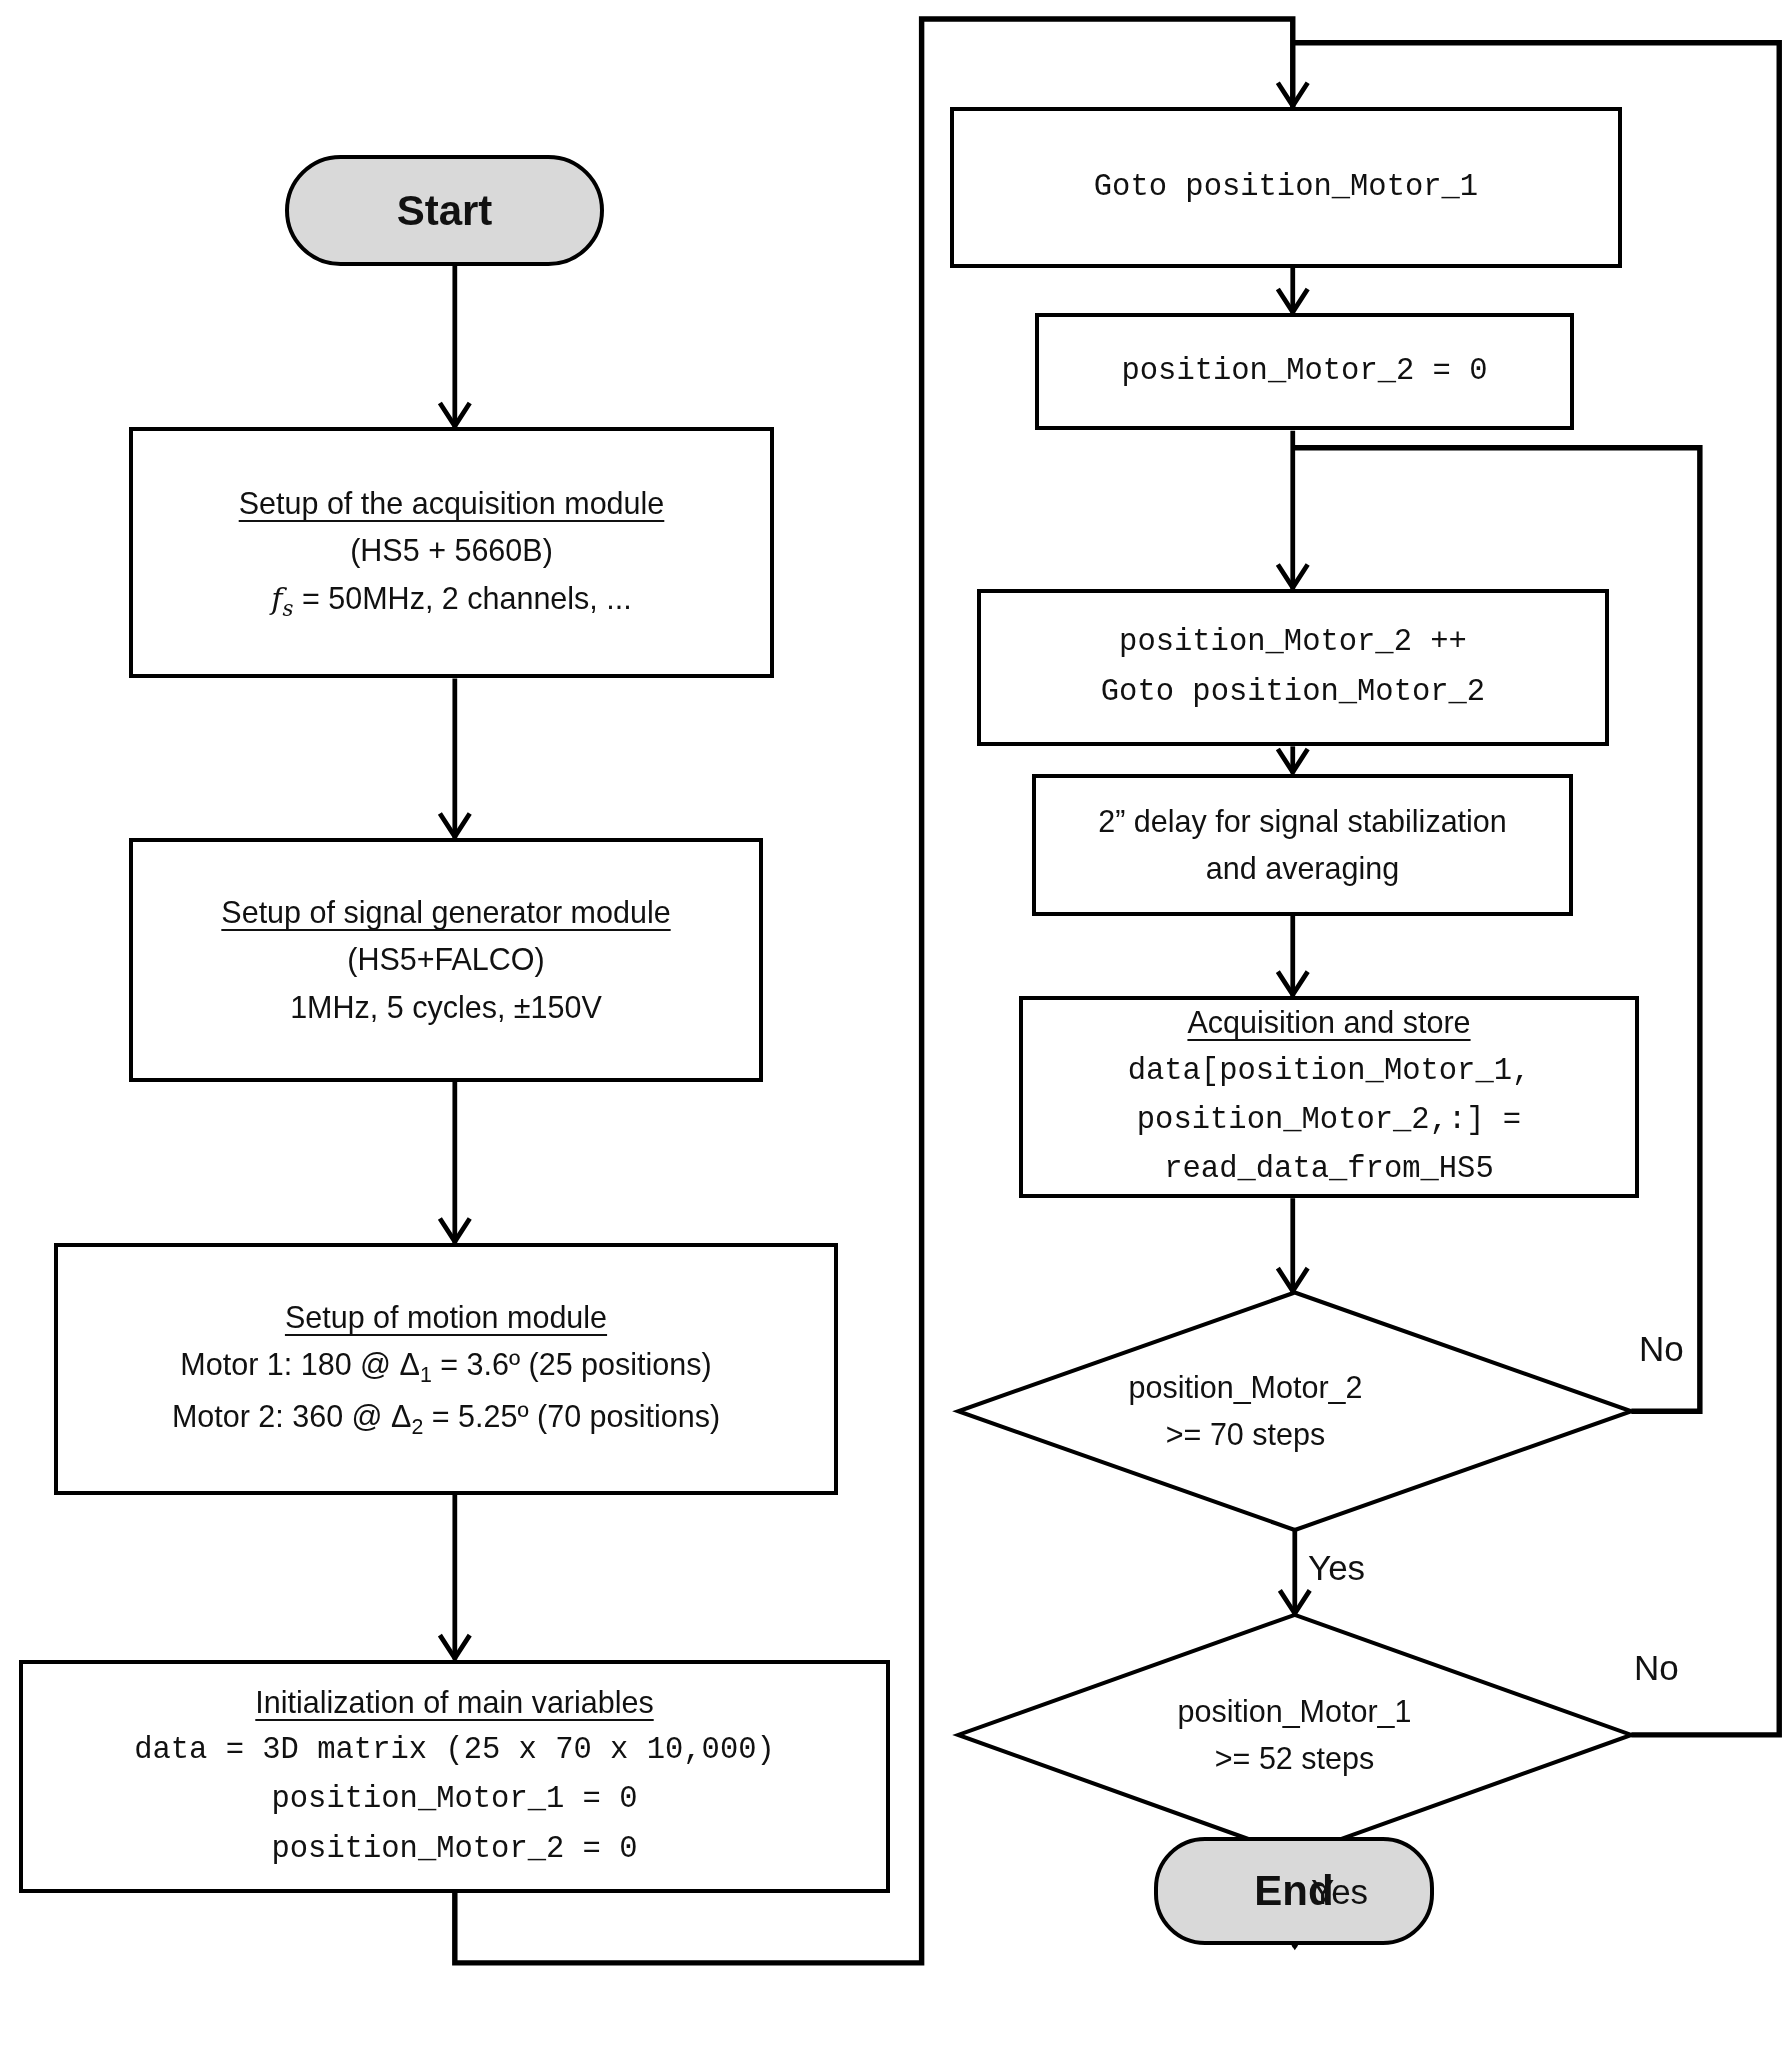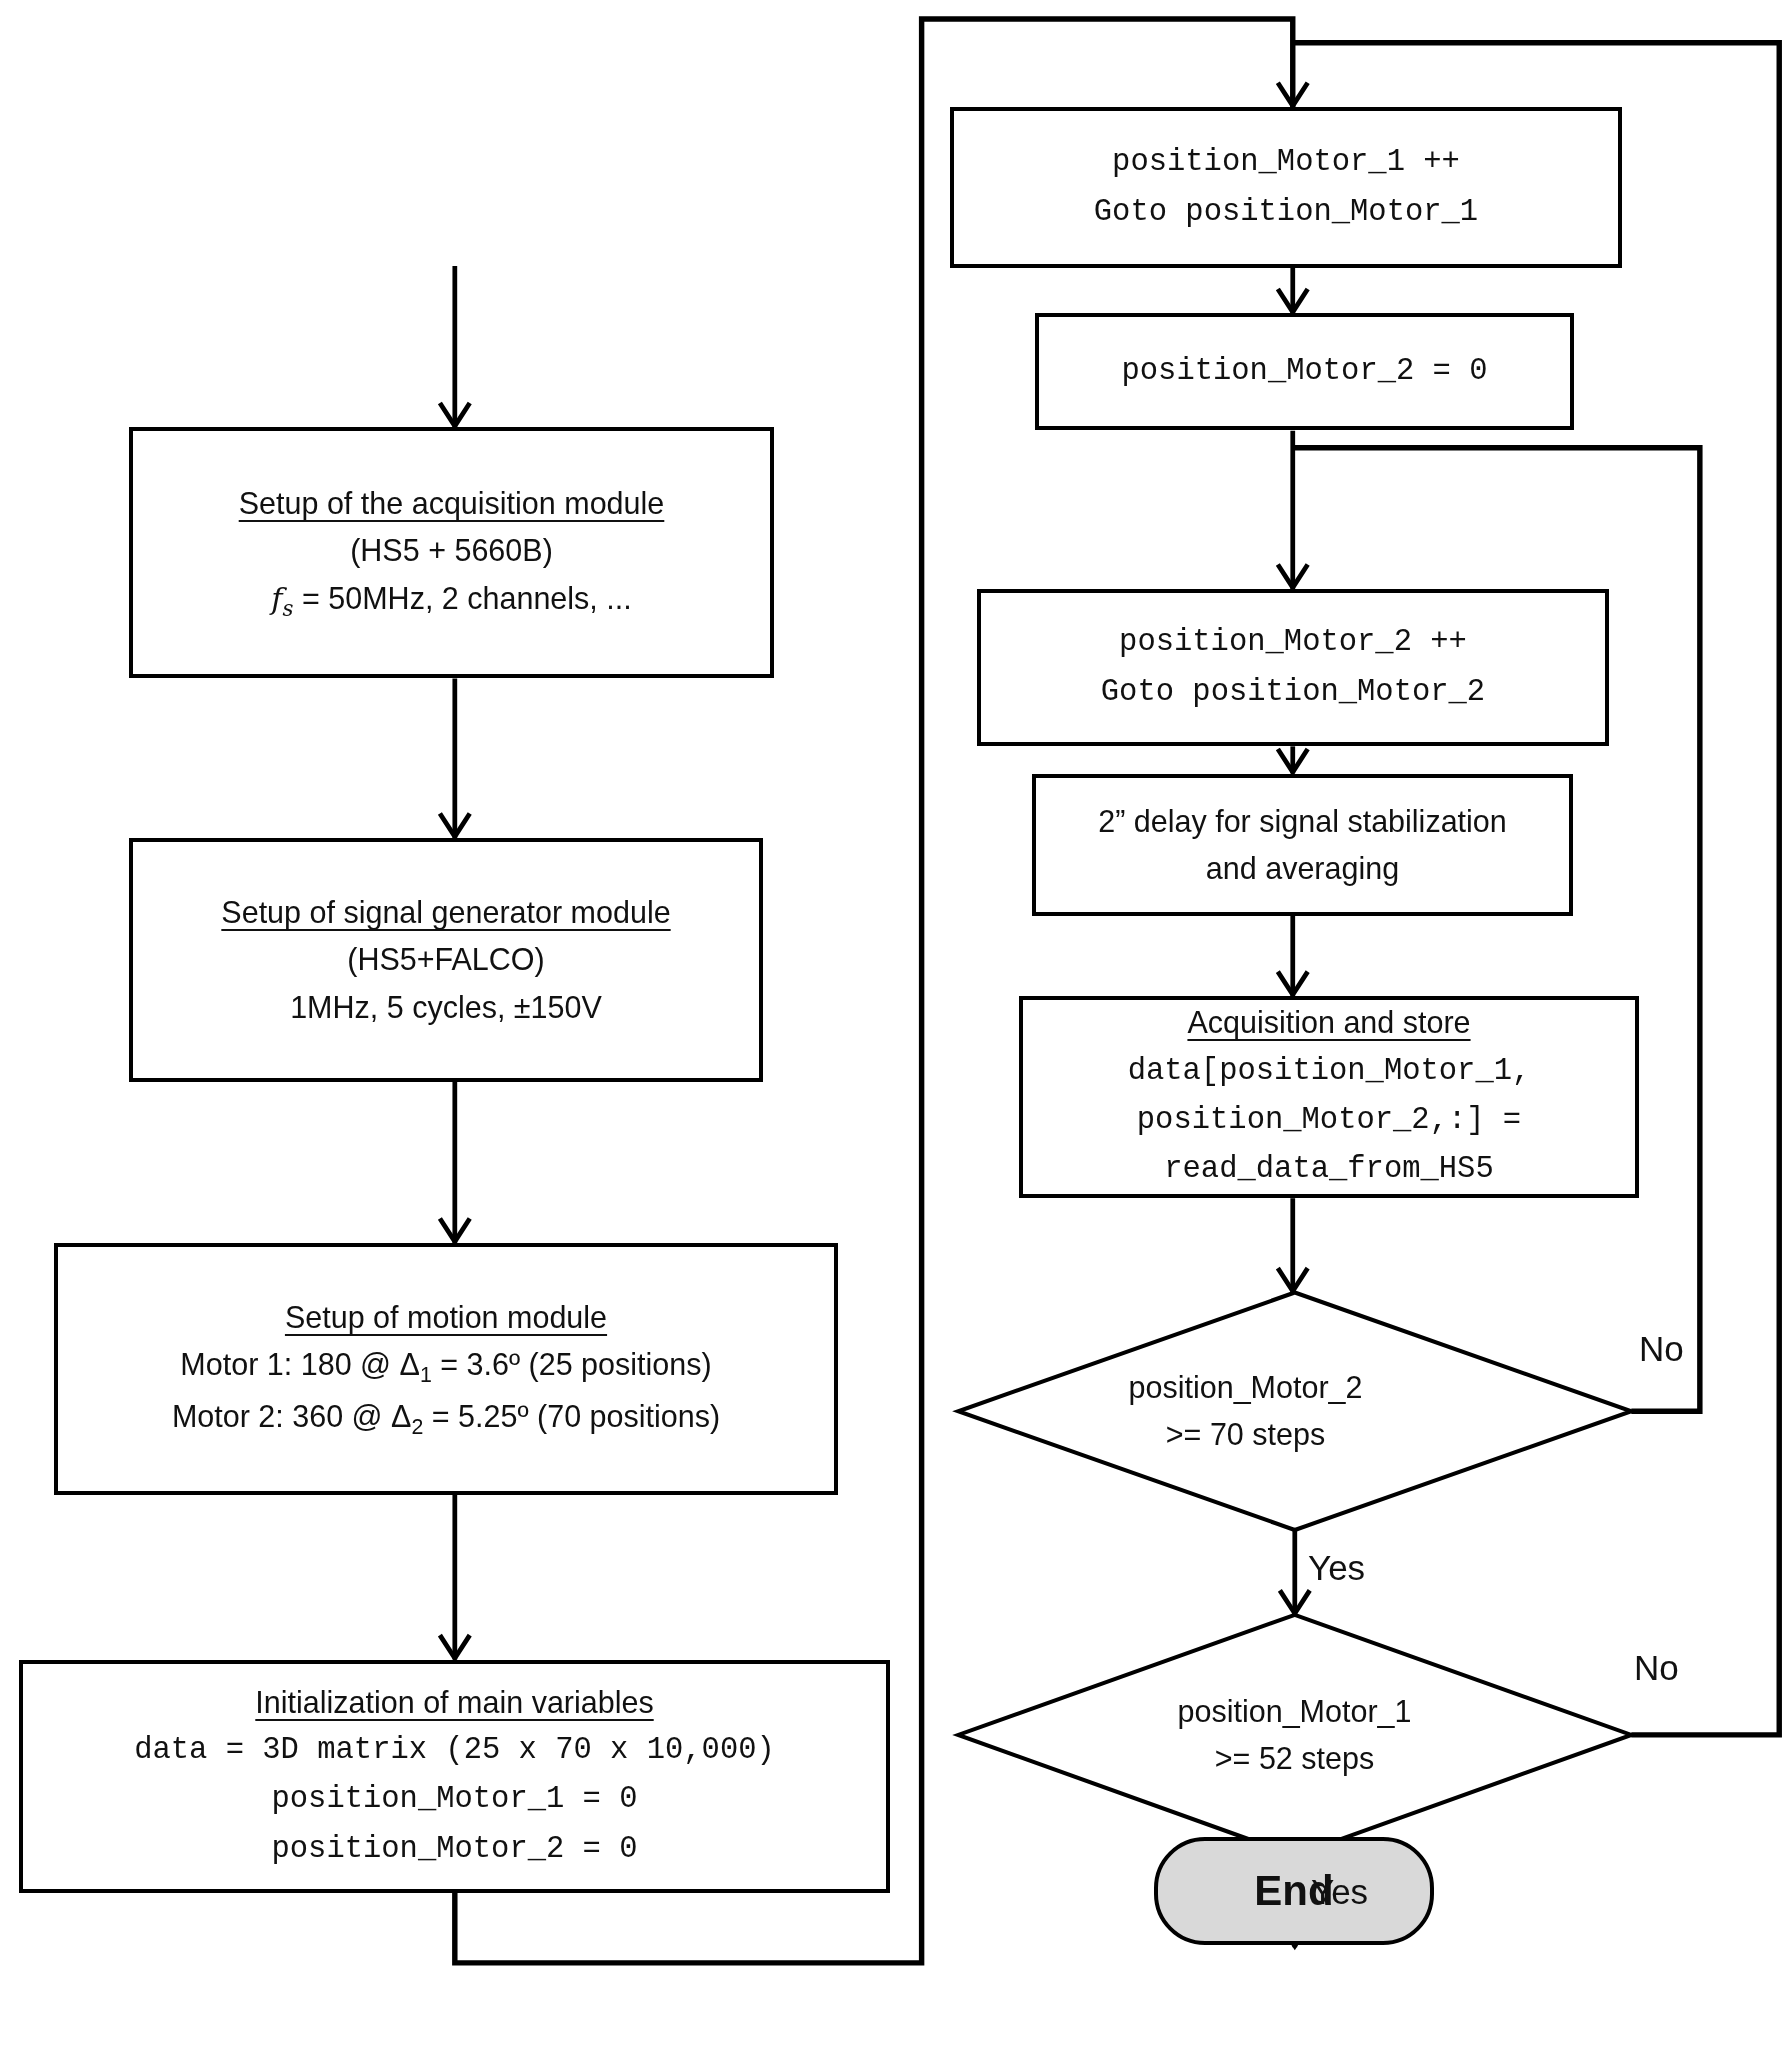--- a/index.html
+++ b/index.html
@@ -58,20 +58,23 @@
     <path class="edge" marker-end="url(#arrow)" d="M 1908 2255 V 2380"></path>
     <path class="edge" marker-end="url(#arrow)" d="M 1908 2735 V 2870"></path>
 
     <path class="edge thick" d="M 2404 2080 H 2505 V 660 H 1905"></path>
     <path class="edge thick" d="M 2404 2557 H 2622 V 63 H 1905"></path>
 
     <polygon class="shape-diamond" points="1908,1905 2404,2080 1908,2255 1412,2080"></polygon>
     <polygon class="shape-diamond" points="1908,2380 2404,2557 1908,2735 1412,2557"></polygon>
   </svg>
 
+  <div class="node terminator" style="left:285px;top:155px;width:319px;height:111px;">
+    <span>Start</span>
+  </div>
 
   <div class="node box sans" style="left:129px;top:427px;width:645px;height:251px;">
     <div class="title">Setup of the acquisition module</div>
     <div>(HS5 + 5660B)</div>
     <div><span class="mathvar">f</span><sub class="mathvar">s</sub><span> = 50MHz, 2 channels, ...</span></div>
   </div>
 
   <div class="node box sans" style="left:129px;top:838px;width:634px;height:244px;">
     <div class="title">Setup of signal generator module</div>
     <div>(HS5+FALCO)</div>
@@ -85,21 +88,20 @@
   </div>
 
   <div class="node box" style="left:19px;top:1660px;width:871px;height:233px;">
     <div class="sans title">Initialization of main variables</div>
     <div class="mono">data = 3D matrix (25 x 70 x 10,000)</div>
     <div class="mono">position_Motor_1 = 0</div>
     <div class="mono">position_Motor_2 = 0</div>
   </div>
 
   <div class="node box mono" style="left:950px;top:107px;width:672px;height:161px;border-width:4.7px;">
-    <div>position_Motor_1 ++</div>
     <div>Goto position_Motor_1</div>
   </div>
 
   <div class="node box mono" style="left:1035px;top:313px;width:539px;height:117px;">
     <div>position_Motor_2 = 0</div>
   </div>
 
   <div class="node box mono" style="left:977px;top:589px;width:632px;height:157px;">
     <div>position_Motor_2 ++</div>
     <div>Goto position_Motor_2</div>

